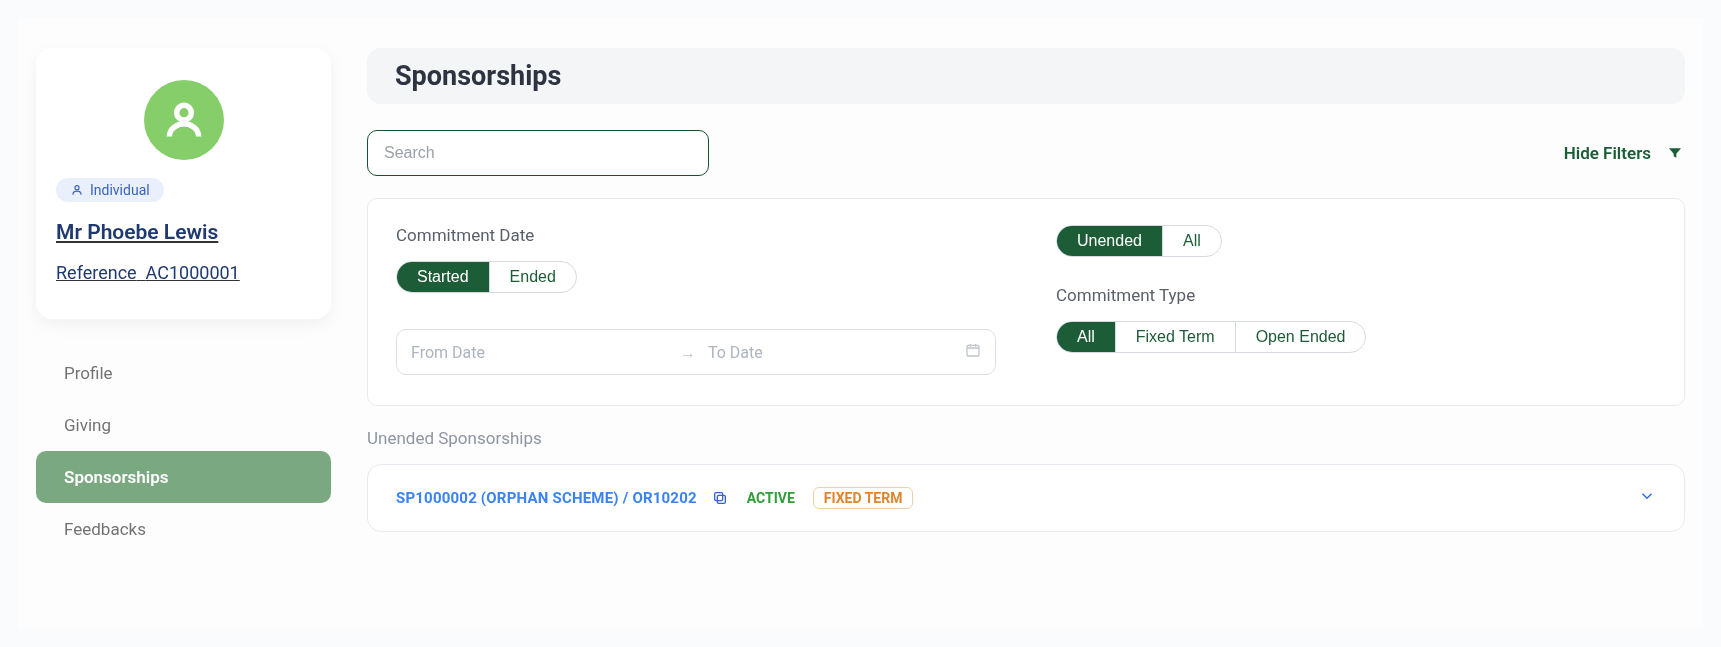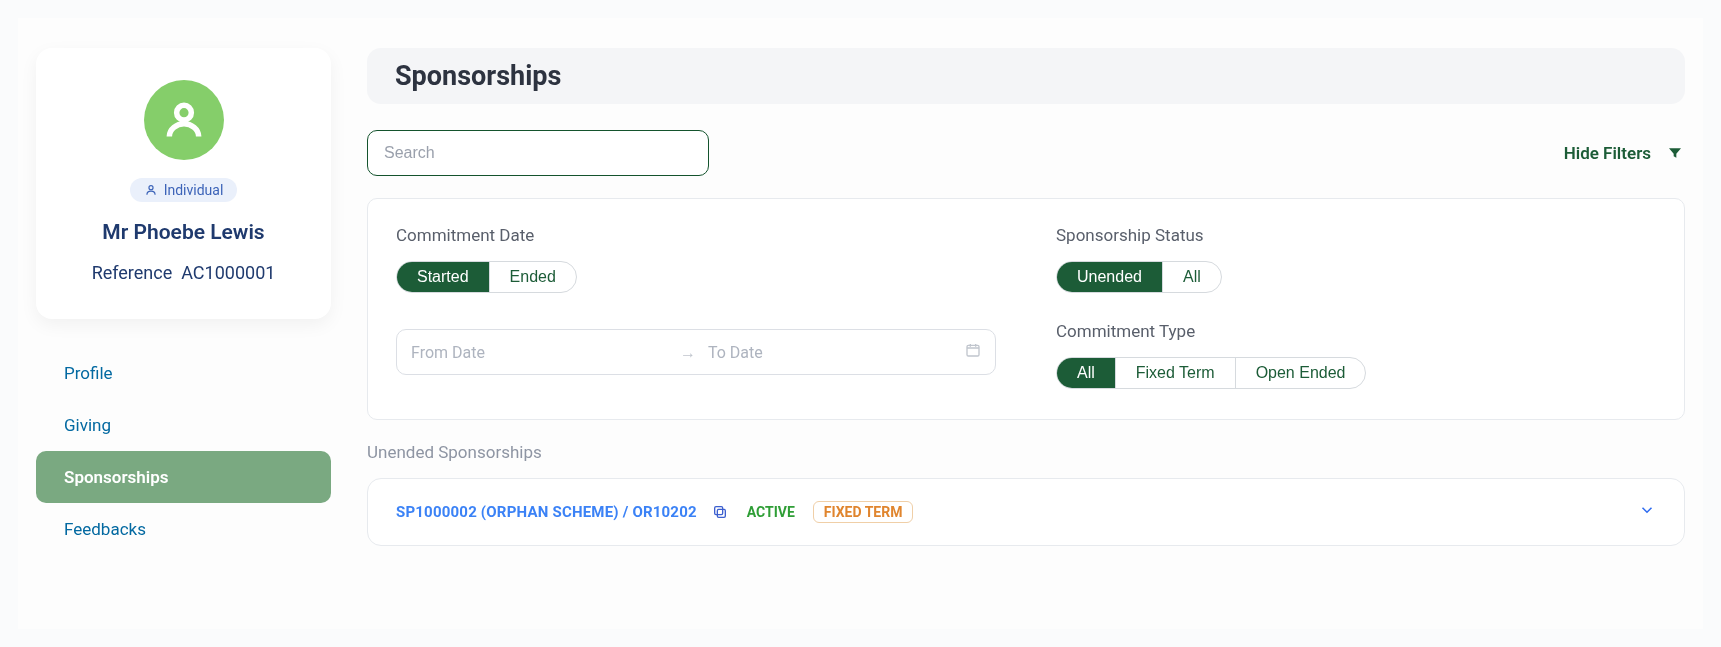--- a/index.html
+++ b/index.html
@@ -26,21 +26,22 @@
   
   .sidebar {
     width: 295px;
     flex-shrink: 0;
   }
   .profile-card {
     background: #fff;
     border-radius: 16px;
     box-shadow: 0 6px 18px rgba(0,0,0,0.05);
     padding: 32px 20px 36px;
-    text-align: center;
+    text-align: left;
+    text-decoration: underline;
   }
   .avatar {
     width: 80px;
     height: 80px;
     border-radius: 50%;
     background: #85ce6a;
     margin: 0 auto 18px;
     display: flex;
     align-items: center;
     justify-content: center;
@@ -68,21 +69,21 @@
     color: #1f3a6e;
     font-size: 18px;
     font-weight: 400;
   }
   .nav {
     margin-top: 28px;
   }
   .nav-item {
     padding: 16px 28px;
     font-size: 17px;
-    color: #0369a1;
+    color: #737373;
     border-radius: 10px;
     cursor: pointer;
   }
   .nav-item.active {
     background: #7aa981;
     color: #fff;
     font-weight: 600;
   }
   
   .main {
@@ -315,21 +316,20 @@
             <span class="cal">
               <svg width="16" height="16" viewBox="0 0 24 24" fill="none" stroke="#c0c5cd" stroke-width="2">
                 <rect x="3" y="5" width="18" height="16" rx="2"></rect>
                 <path d="M3 9h18M8 3v4M16 3v4"></path>
               </svg>
             </span>
           </div>
         </div>
         <div class="filter-right filter-stack">
           <div class="block">
-            <div class="filter-label">Sponsorship Status</div>
             <div class="seg">
               <button class="sel">Unended</button>
               <button>All</button>
             </div>
           </div>
           <div class="block">
             <div class="filter-label">Commitment Type</div>
             <div class="seg">
               <button class="sel">All</button>
               <button>Fixed Term</button>

